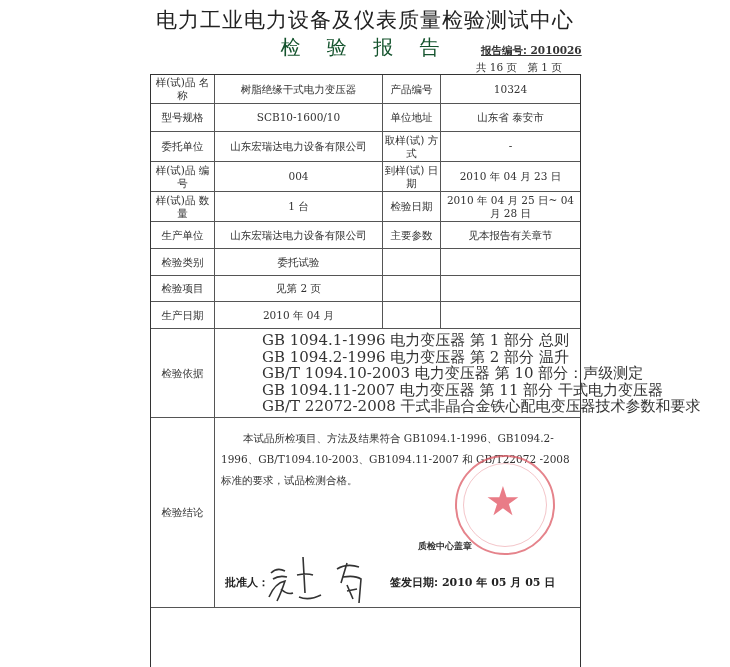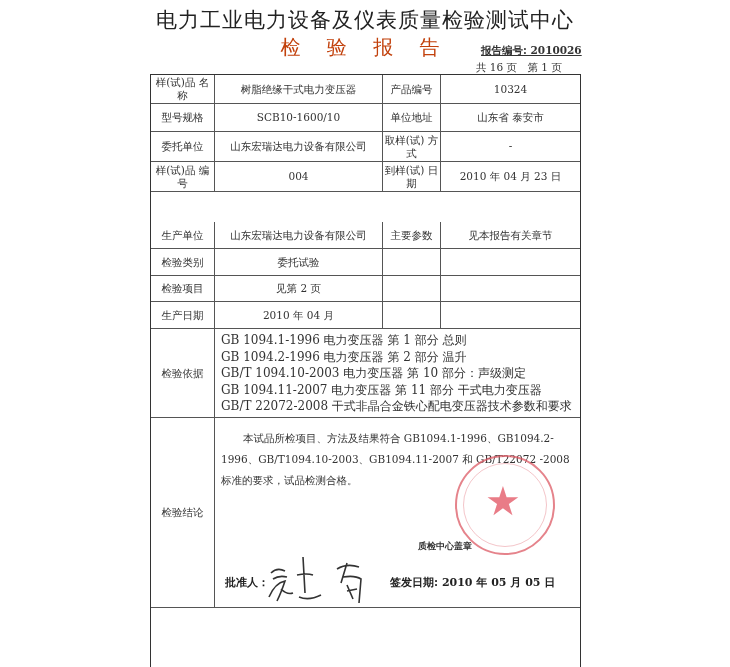--- a/index.html
+++ b/index.html
@@ -2,35 +2,35 @@
 <html><head>
 <meta charset="utf-8">
 <style>
   html, body { margin:0; padding:0; background:#ffffff; }
   body { width:730px; height:667px; position:relative; overflow:hidden;
          font-family:"DejaVu Serif", "Liberation Serif", serif; color:#2a2a2a; }
   .title { position:absolute; left:0; width:730px; top:6px; text-align:center;
            font-size:21px; font-weight:normal; letter-spacing:1px; color:#222;
            font-family:"DejaVu Sans", sans-serif; }
   .subtitle { position:absolute; left:0; width:730px; top:34px; text-align:center;
-              font-size:20px; letter-spacing:10px; color:#c2410c; font-family:"DejaVu Sans", sans-serif; }
+              font-size:20px; letter-spacing:10px; color:#14532d; font-family:"DejaVu Sans", sans-serif; }
   .report-no { position:absolute; left:481px; top:44px; font-size:10.5px; font-weight:bold; color:#333;text-decoration:underline; }
   .page-info { position:absolute; left:476px; top:61px; font-size:10.5px; font-weight:normal; color:#333; }
   .sheet { position:absolute; left:150px; top:74px; width:431px; height:637px;
            border:1.5px solid #333; box-sizing:border-box; }
   .row { position:absolute; left:0; width:100%; border-bottom:1px solid #555; box-sizing:border-box; }
   .row.last { border-bottom:none; }
   .cell { position:absolute; top:0; bottom:0; display:flex; align-items:center; justify-content:center;
           text-align:center; font-size:10.5px; line-height:13px; box-sizing:border-box; color:#333; }
   .c1 { left:0; width:64px; border-right:1px solid #555; }
   .c2 { left:64px; width:168px; border-right:1px solid #555; }
   .c3 { left:232px; width:58px; border-right:1px solid #555; }
   .c4 { left:290px; right:0; }
   .wide { left:64px; right:0; justify-content:flex-start; align-items:flex-start; text-align:left; padding:4px 6px; }
-  .std-line { display:block; font-size:12px; line-height:16.5px; white-space:nowrap; }
+  .std-line { display:block; font-size:15px; line-height:16.5px; white-space:nowrap;margin-left:41px; }
   .conclusion-text { position:absolute; left:70px; top:10px; width:352px; font-size:10.5px; line-height:21px; text-indent:22px; color:#333; }
   .seal { position:absolute; left:455px; top:455px; width:100px; height:100px; border-radius:50%;
           border:2px solid rgba(220,90,100,0.75); box-sizing:border-box; }
   .seal-inner { position:absolute; left:6px; top:6px; right:6px; bottom:6px; border-radius:50%;
                 border:1px solid rgba(220,90,100,0.35); }
   .seal-star { position:absolute; left:28px; top:24px; font-size:40px; color:rgba(225,80,95,0.75); line-height:40px; }
   .seal-label { position:absolute; left:418px; top:540px; font-size:9px; font-weight:bold; color:#333; }
   .approver-label { position:absolute; left:225px; top:575px; font-size:11px; font-weight:bold; color:#222; }
   .signature { position:absolute; left:263px; top:553px; width:120px; height:54px; }
   .issue-date { position:absolute; left:390px; top:575px; font-size:11px; font-weight:bold; color:#222; }
@@ -62,20 +62,26 @@
     <div class="cell c1">委托单位</div>
     <div class="cell c2">山东宏瑞达电力设备有限公司</div>
     <div class="cell c3">取样(试) 方　式</div>
     <div class="cell c4">-</div>
   </div>
   <div class="row" style="top:87px;height:30px;">
     <div class="cell c1">样(试)品 编　号</div>
     <div class="cell c2">004</div>
     <div class="cell c3">到样(试) 日　期</div>
     <div class="cell c4">2010 年 04 月 23 日</div>
+  </div>
+  <div class="row" style="top:117px;height:30px;">
+    <div class="cell c1">样(试)品 数　量</div>
+    <div class="cell c2">1 台</div>
+    <div class="cell c3">检验日期</div>
+    <div class="cell c4">2010 年 04 月 25 日~ 04 月 28 日</div>
   </div>
   <div class="row" style="top:147px;height:27px;">
     <div class="cell c1">生产单位</div>
     <div class="cell c2">山东宏瑞达电力设备有限公司</div>
     <div class="cell c3">主要参数</div>
     <div class="cell c4">见本报告有关章节</div>
   </div>
   <div class="row" style="top:174px;height:27px;">
     <div class="cell c1">检验类别</div>
     <div class="cell c2">委托试验</div>

